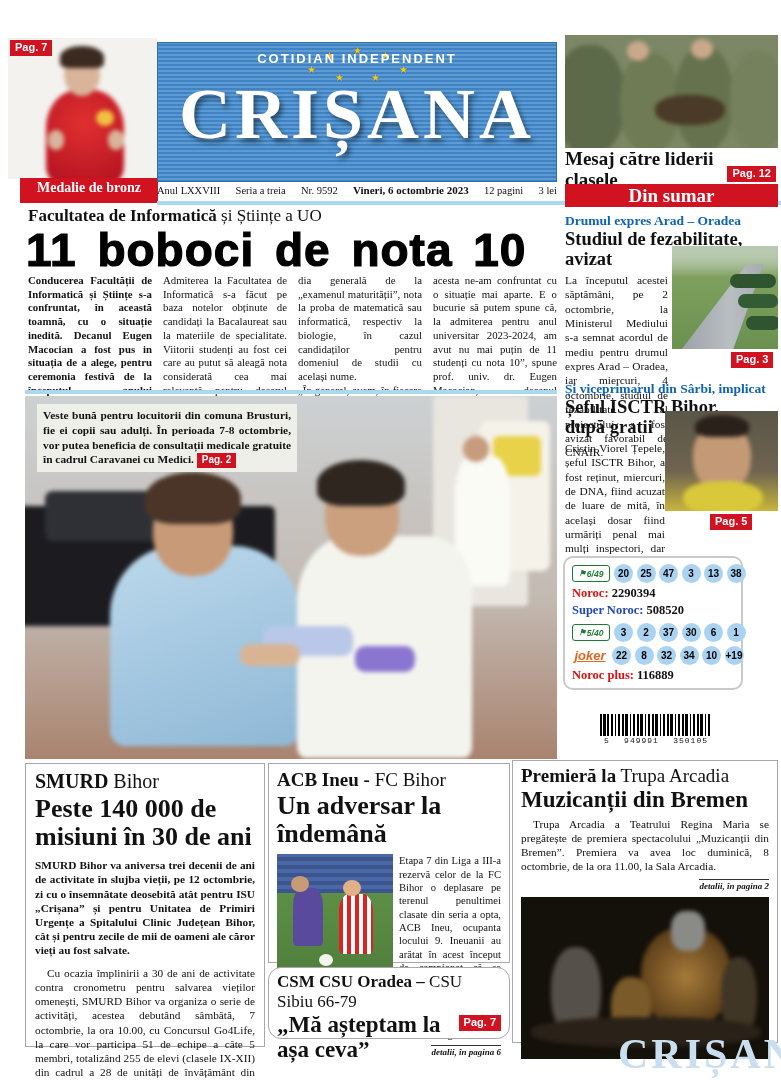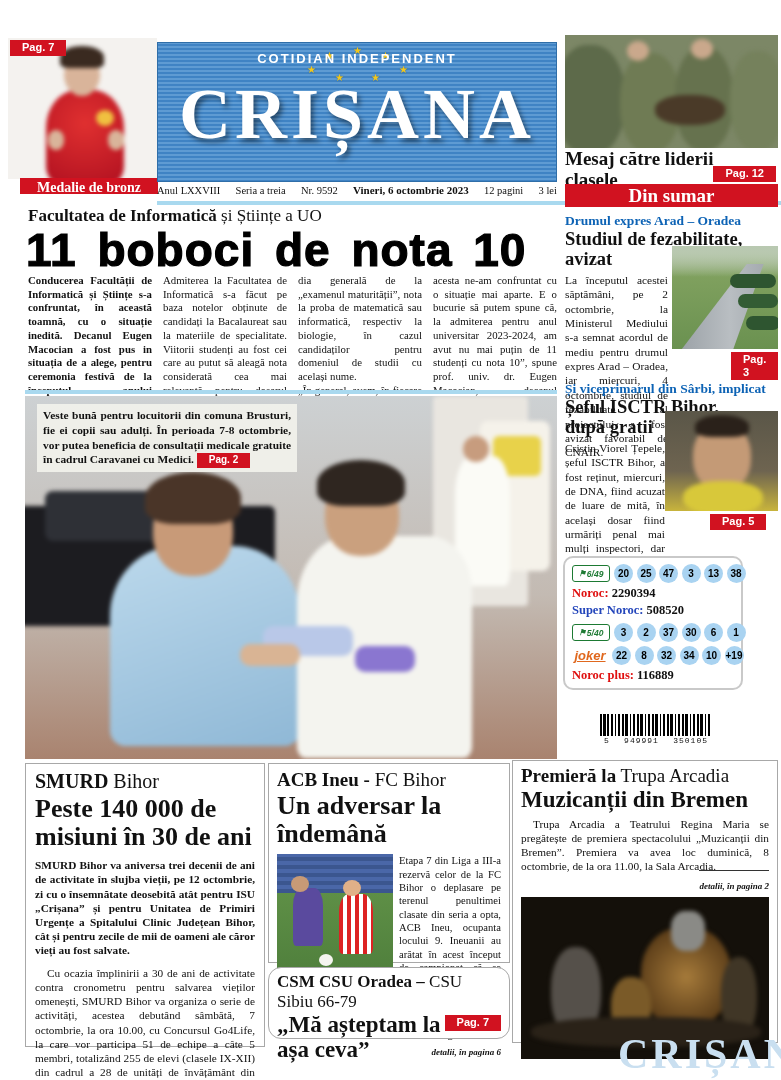--- a/index.html
+++ b/index.html
@@ -2,21 +2,21 @@
 <html><head>
 <meta charset="utf-8">
 <style>
   html,body{margin:0;padding:0;background:#e8e8e8;}
   .page{position:relative;width:781px;height:1080px;background:#ffffff;overflow:hidden;
         font-family:"Liberation Serif",serif;color:#111;}
   .abs{position:absolute;}
 
   
   .badge{display:inline-block;background:#d11220;color:#fff;font-family:"Liberation Sans",sans-serif;
-         font-weight:bold;font-size:11px;padding:1px 12px 2px;line-height:1.15;}
+         font-weight:bold;font-size:11px;padding:1px 5px 2px;line-height:1.15;}
 
   
   .masthead{left:157px;top:42px;width:400px;height:140px;
       background:repeating-linear-gradient(0deg,#3f83c4 0 2px,#5e9bd3 2px 4px);
       box-shadow:inset 0 0 0 1px #2f6ea8;}
   .tagline{position:absolute;top:9px;left:0;right:0;text-align:center;color:#fff;
       font-family:"Liberation Sans",sans-serif;font-weight:bold;font-size:13px;letter-spacing:2px;}
   .mast-title{position:absolute;top:26px;left:0;right:0;text-align:center;color:#fff;
       font-weight:bold;font-size:72px;letter-spacing:4px;line-height:1.3;
       text-shadow:3px 4px 5px rgba(0,0,0,.45);}
@@ -35,21 +35,21 @@
   
   .kicker{font-size:17px;}
   .kicker b{font-weight:bold;}
   .blue-kicker{color:#0d63b5;font-weight:bold;font-size:13.5px;}
   .lead-headline{font-family:"Liberation Sans",sans-serif;font-weight:bold;font-size:46px;
       letter-spacing:1px;word-spacing:7px;white-space:nowrap;color:#000;
       -webkit-text-stroke:1.2px #000;}
   .ser-head{font-weight:bold;line-height:1.08;}
 
   .bodytext{font-size:11.3px;line-height:1.26;text-align:justify;}
-  .cont-ref{font-size:9px;font-weight:bold;font-style:italic;border-top:1px solid #333;padding-top:10px;}
+  .cont-ref{font-size:9px;font-weight:bold;font-style:italic;border-top:1px solid #333;padding-top:1px;}
 
   
   .lead-cols{display:flex;gap:11px;}
   .lead-col{width:124px;font-size:10.8px;line-height:1.27;text-align:justify;}
   .lead-col.boldcol{font-weight:bold;}
 
   
   .caption-box{position:absolute;left:12px;top:8px;width:248px;background:rgba(242,242,236,.92);
       padding:4px 6px;font-weight:bold;font-size:11.4px;line-height:1.3;text-align:justify;}
 
@@ -95,21 +95,21 @@
     <div class="blobs">
       <div class="blob" style="left:38px;top:52px;width:78px;height:95px;background:radial-gradient(circle at 50% 35%,#e03030,#b01020);border-radius:40% 40% 20% 20%;"></div>
       <div class="blob" style="left:56px;top:16px;width:36px;height:42px;background:#d9b49a;border-radius:50%;"></div>
       <div class="blob" style="left:52px;top:8px;width:44px;height:22px;background:#3a2a20;border-radius:50% 50% 20% 20%;"></div>
       <div class="blob" style="left:88px;top:72px;width:18px;height:16px;background:#f0c040;border-radius:50%;"></div>
       <div class="blob" style="left:40px;top:92px;width:16px;height:20px;background:#d9b49a;"></div>
       <div class="blob" style="left:100px;top:92px;width:16px;height:20px;background:#d9b49a;"></div>
     </div>
   </div>
   <span class="badge abs" style="left:10px;top:40px;">Pag. 7</span>
-  <div class="abs" style="left:20px;top:178px;width:138px;height:16px;background:#d11220;color:#fff;font-weight:bold;
+  <div class="abs" style="left:20px;top:178px;width:138px;height:25px;background:#d11220;color:#fff;font-weight:bold;
               font-size:14px;text-align:center;line-height:20px;">Medalie de bronz</div>
 
   <div class="abs masthead">
     <span class="eu-star" style="left:150px;top:22px;">★</span>
     <span class="eu-star" style="left:168px;top:8px;">★</span>
     <span class="eu-star" style="left:196px;top:3px;">★</span>
     <span class="eu-star" style="left:224px;top:8px;">★</span>
     <span class="eu-star" style="left:242px;top:22px;">★</span>
     <span class="eu-star" style="left:178px;top:30px;">★</span>
     <span class="eu-star" style="left:214px;top:30px;">★</span>

